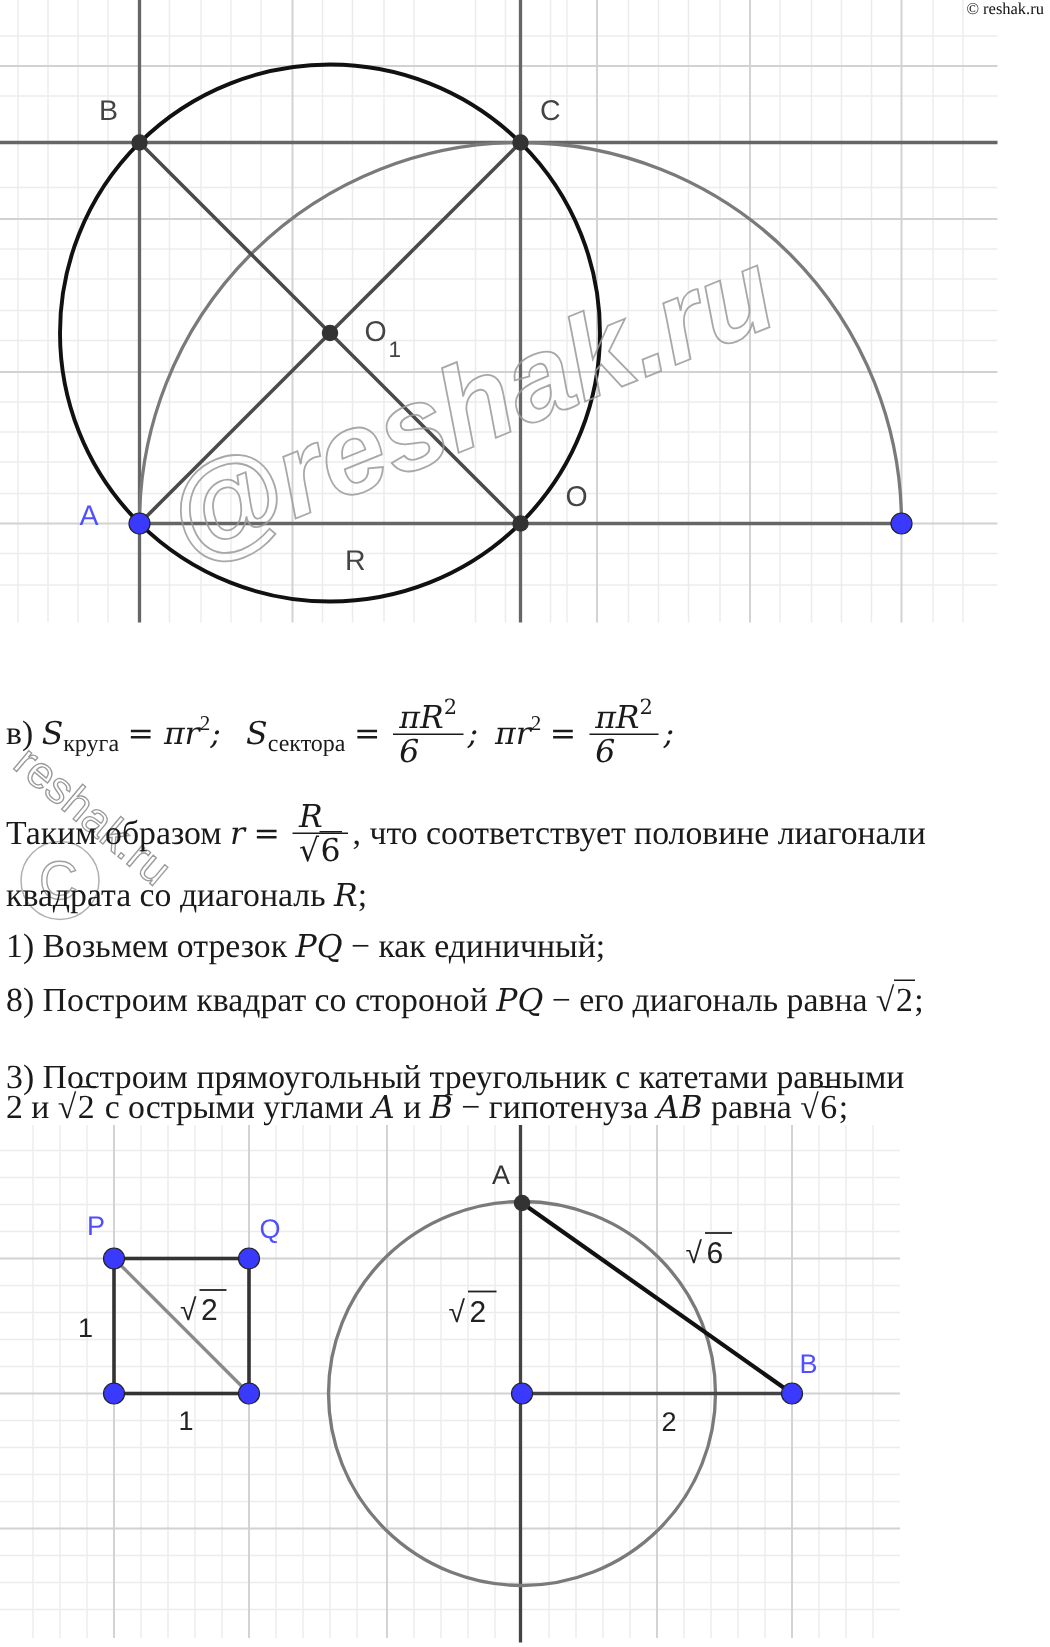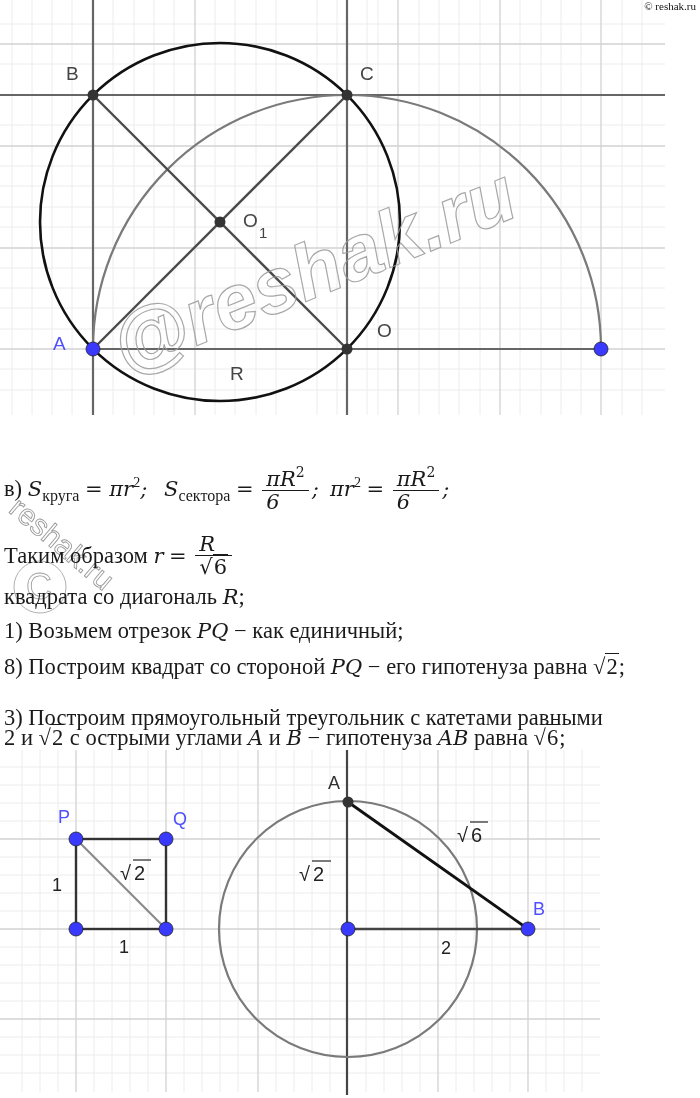--- a/index.html
+++ b/index.html
@@ -149,38 +149,38 @@
   </div>
 
   <div class="line" style="top:80px;">
     <span class="up">Таким образом</span>
     <span class="m">r</span>
     <span class="m">=</span>
     <span class="frac">
         <span class="num m">R</span>
         <span class="bar"></span>
         <span class="den sqrt m"><span style="font-style:normal">√</span><span class="rad">6</span></span>
-      </span>
+      </span><span class="up">, что соответствует половине лиагонали</span>
   </div>
 
   <div class="line" style="top:131px;">
     <span class="up">квадрата со диагональ</span>
     <span class="m">R</span><span class="up">;</span>
   </div>
 
   <div class="line" style="top:165px;">
     <span class="up">1) Возьмем отрезок</span>
     <span class="m">PQ</span>
     <span class="up">− как единичный;</span>
   </div>
 
   <div class="line" style="top:201px;">
     <span class="up">8) Построим квадрат со стороной</span>
     <span class="m">PQ</span>
-    <span class="up">− его гипотенуза равна</span>
+    <span class="up">− его диагональ равна</span>
     <span class="sqrt up">√<span class="rad">2</span></span><span class="up">;</span>
   </div>
 
   <div class="line" style="top:252px;">
     <span class="up">3) Построим прямоугольный треугольник с катетами равными</span>
   </div>
 
   <div class="line" style="top:272px;text-align:center;">
     <span class="up">2 и</span>
     <span class="sqrt up">√<span class="rad">2</span></span>

